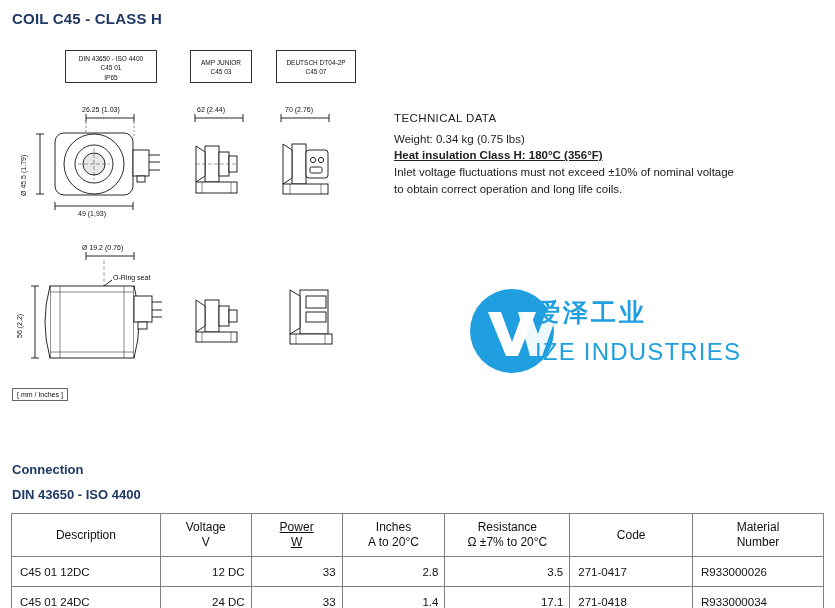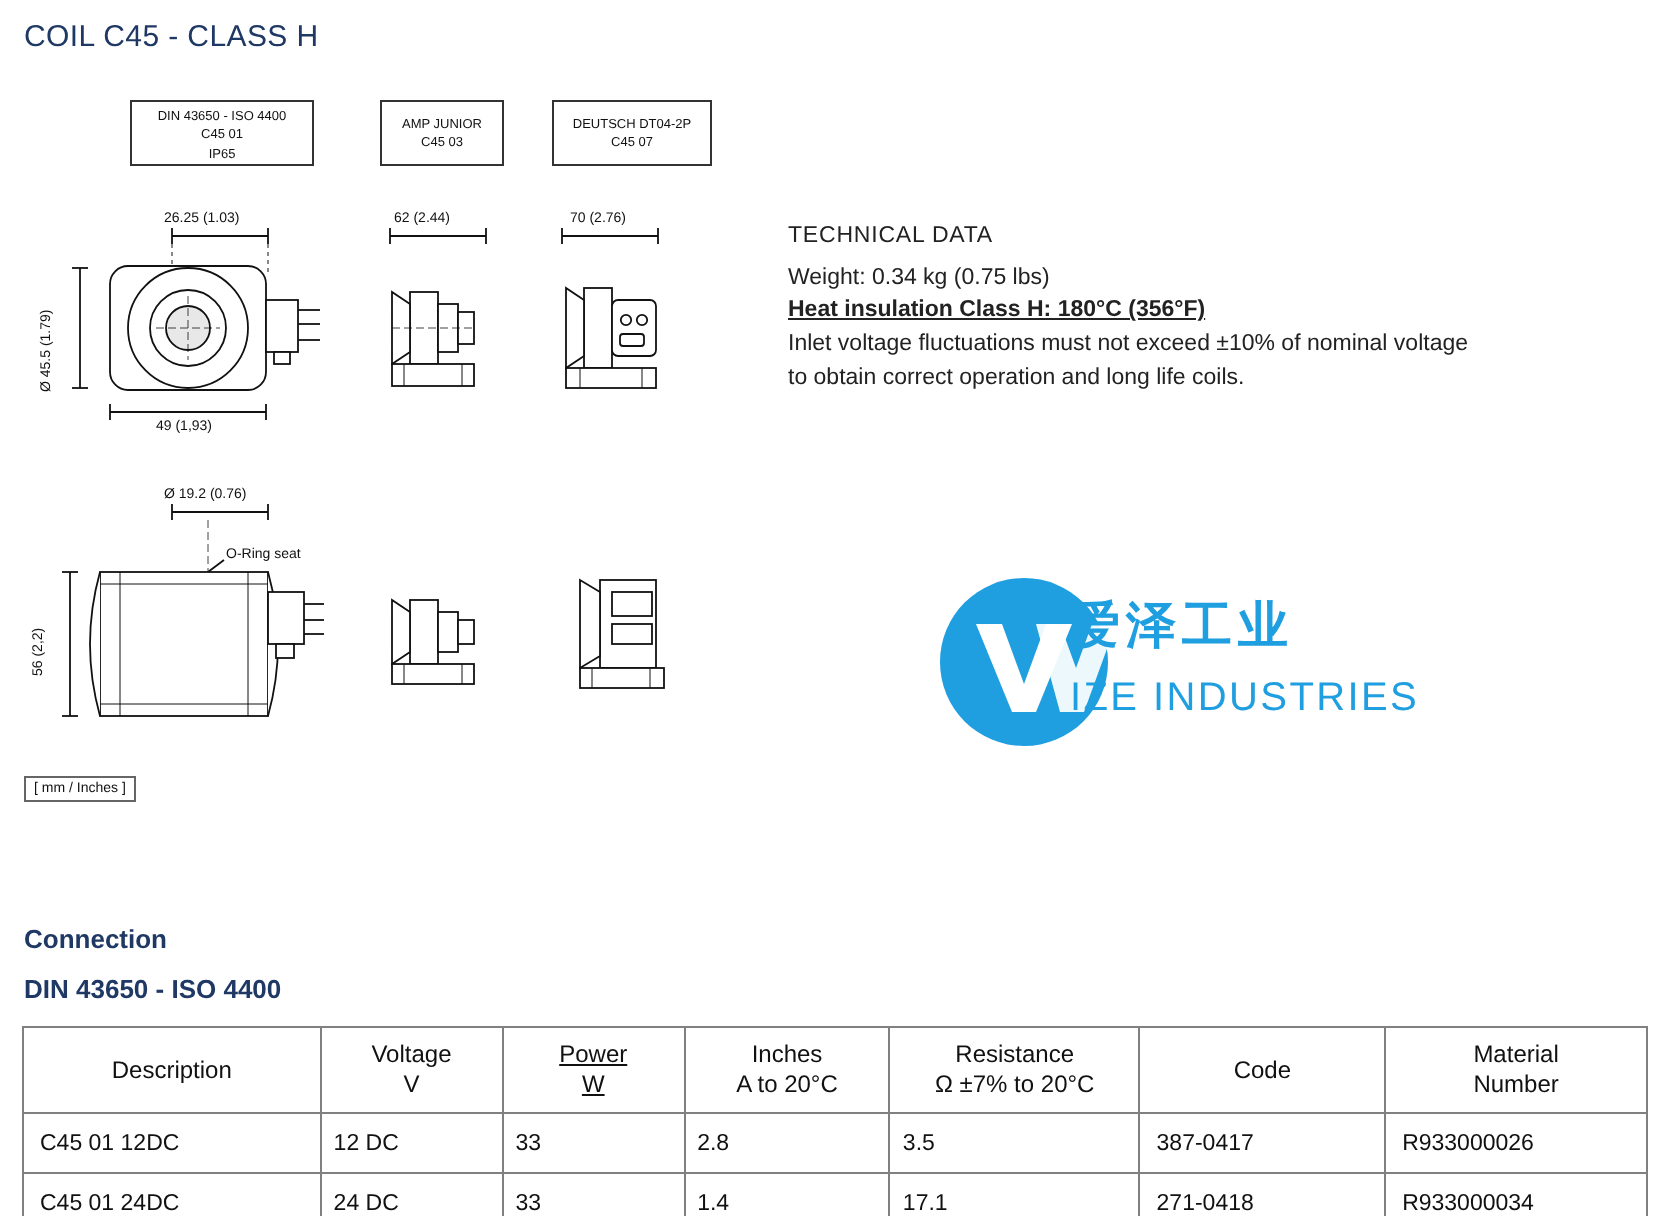--- a/index.html
+++ b/index.html
@@ -17,21 +17,21 @@
   }
   .page {
     position: absolute;
     left: 0; top: 0;
     width: 835px; height: 608px;
   }
   .title {
     position: absolute;
     left: 12px; top: 10px;
     font-size: 15px;
-    font-weight: normal;
+    font-weight: bold;
     color: #1f3864;
     letter-spacing: 0.2px;
   }
 
   
   .conn-box {
     position: absolute;
     border: 1px solid #333;
     background: #fff;
     text-align: center;
@@ -94,21 +94,21 @@
     left: 535px; top: 296px;
     font-size: 25px;
     font-weight: bold;
     color: #1f9fe0;
     letter-spacing: 3px;
     font-family: "DejaVu Sans", sans-serif;
   }
   .logo-en {
     position: absolute;
     left: 535px; top: 338px;
-    font-size: 20px;
+    font-size: 24px;
     color: #1f9fe0;
     letter-spacing: 1.2px;
   }
 
   
   .conn-title {
     position: absolute;
     left: 12px; top: 462px;
     font-size: 13px;
     font-weight: bold;
@@ -137,21 +137,21 @@
   }
   table.spec th {
     font-weight: normal;
     text-align: center;
     line-height: 1.25;
     height: 34px;
     vertical-align: middle;
     font-size: 12px;
   }
   table.spec td {
-    text-align: left;
+    text-align: right;
     height: 21px;
   }
   table.spec td.desc { text-align: left; padding-left: 8px; }
   table.spec td.code, table.spec td.matnum { text-align: left; padding-left: 8px; }
   .col-desc { width: 136px; }
   .col-volt { width: 78px; }
   .col-pow { width: 78px; text-decoration: underline; }
   .col-cur { width: 90px; }
   .col-res { width: 112px; }
   .col-code { width: 110px; }
@@ -358,21 +358,21 @@
         </th>
       </tr>
     </thead>
     <tbody>
       <tr>
         <td class="desc">C45 01  12DC</td>
         <td>12 DC</td>
         <td>33</td>
         <td>2.8</td>
         <td>3.5</td>
-        <td class="code">387-0417</td>
+        <td class="code">271-0417</td>
         <td class="matnum">R933000026</td>
       </tr>
       <tr>
         <td class="desc">C45 01  24DC</td>
         <td>24 DC</td>
         <td>33</td>
         <td>1.4</td>
         <td>17.1</td>
         <td class="code">271-0418</td>
         <td class="matnum">R933000034</td>

